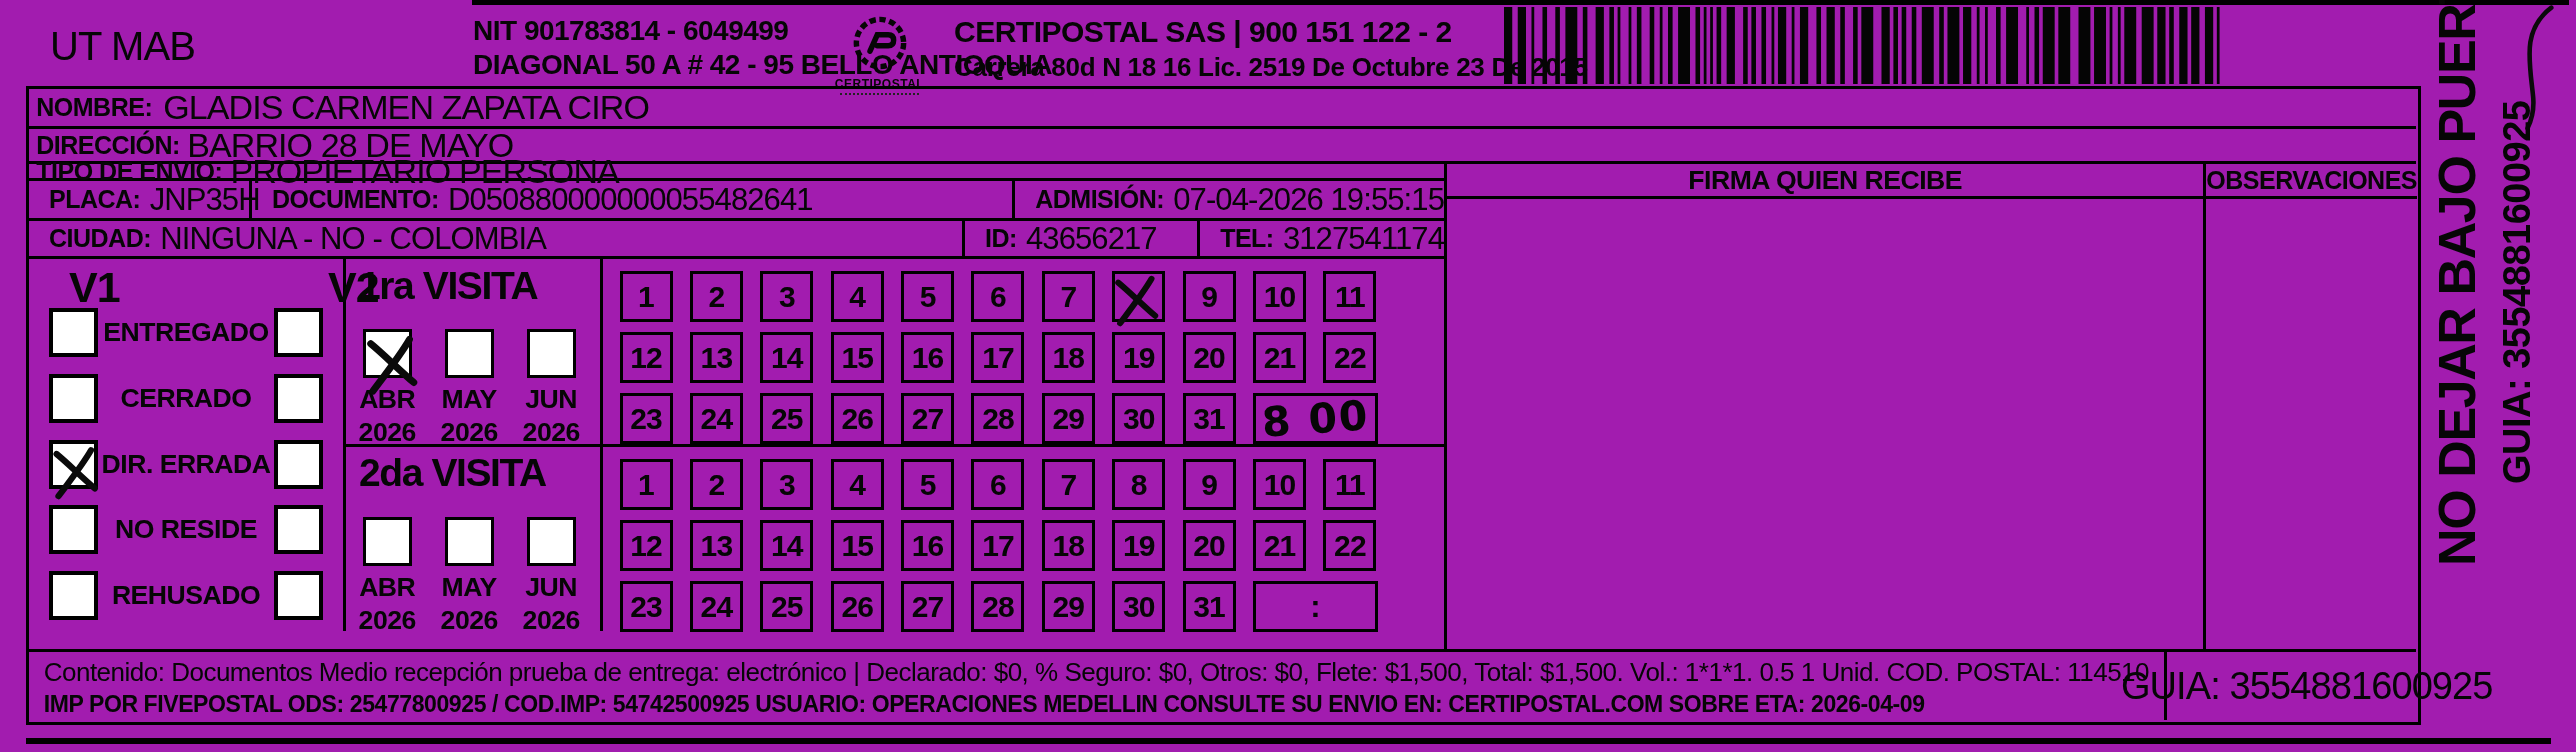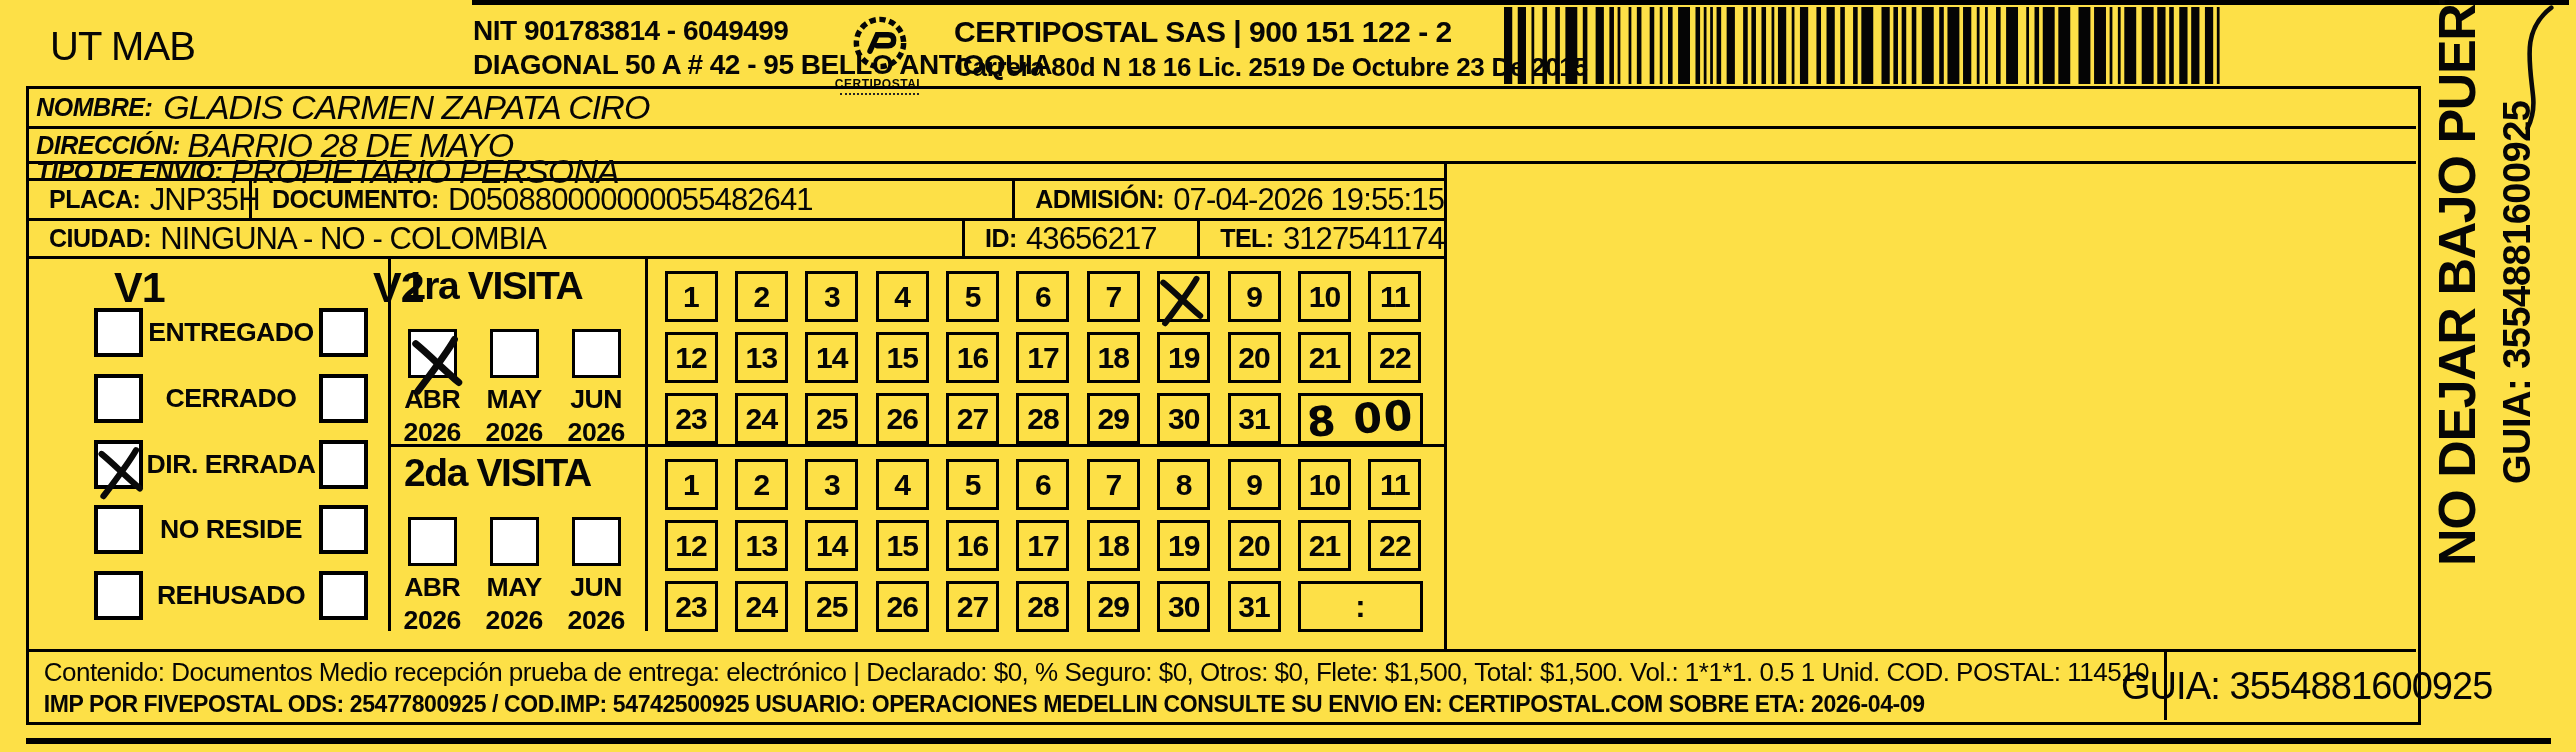--- a/index.html
+++ b/index.html
@@ -1,58 +1,58 @@
 <!DOCTYPE html>
 <html style="font-size:14.7px"><head>
 <meta charset="utf-8">
 <style>
   * { box-sizing: border-box; margin: 0; padding: 0; }
   html,body { background:#ffffff; }
   body { width:2576px; height:753px; position:relative; overflow:hidden;
          font-family:"Liberation Sans", sans-serif; color:#060606; }
-  #page { position:absolute; inset:0; background:#fde047; }
+  #page { position:absolute; inset:0; background:#a21caf; }
 
   
   .client-name { position:absolute; left:50px; top:24px; font-size:40px; letter-spacing:-0.9px; }
   .hdr-nit  { position:absolute; left:473px; top:14.7px; font-size:28px; font-weight:bold; letter-spacing:-0.5px; }
   .hdr-addr { position:absolute; left:473px; top:49px; font-size:28px; font-weight:bold; letter-spacing:-0.5px; }
   .hdr-company  { position:absolute; left:954px; top:14.7px; font-size:30px; font-weight:bold; letter-spacing:-0.5px; }
   .hdr-company2 { position:absolute; left:954px; top:52px; font-size:26px; font-weight:bold; letter-spacing:-0.3px; }
   #logo { position:absolute; left:829px; top:13px; width:101px; text-align:center; }
   #logo .logo-cap { font-size:12px; font-weight:bold; letter-spacing:0.5px; margin-top:0.9px; }
   #logo .logo-micro { width:79px; margin:1.8px auto 0; border-bottom:2.7px dotted #222; height:1.8px; }
   #barcode { position:absolute; left:1504px; top:7.3px; }
   .scan-top-line { position:absolute; left:472px; top:0; width:2097px; height:4.6px; background:#000; }
   .scan-bottom-line { position:absolute; left:26px; top:738px; width:2525px; height:5.5px; background:#000; }
   #pen-squiggle { position:absolute; left:2511px; top:3.7px; }
 
   
   #tbl { position:absolute; left:26px; top:86px; width:2395px; height:639px; border:3.7px solid #000; }
-  .frow { display:flex; align-items:center;font-style:italic; }
+  .frow { display:flex; align-items:center; }
   .lbl { font-weight:bold; font-size:25px; letter-spacing:-0.5px; white-space:nowrap; }
   .val { font-size:34px; letter-spacing:-0.9px; white-space:nowrap; }
 
   .row-nombre    { position:absolute; left:0; top:0;  width:2387px; height:40px; border-bottom:3.7px solid #000; padding-left:7.3px; gap:11px; }
   .row-direccion { position:absolute; left:0; top:40px; width:2387px; height:35px; border-bottom:3.7px solid #000; padding-left:7.3px; gap:7.3px; }
 
   #left-sec { position:absolute; left:0; top:75px; width:1418px; height:485px; border-right:3.7px solid #000; }
   .row-tipo   { height:17px; border-bottom:3.7px solid #000; padding-left:7.3px; gap:8px; }
   .row-placa  { height:40px; border-bottom:3.7px solid #000; display:flex; }
   .row-ciudad { height:38px; border-bottom:3.7px solid #000; display:flex; }
   .cell { display:flex; align-items:center; padding-left:20px; gap:9.2px; }
   .c-placa { width:223px; border-right:3.7px solid #000; }
   .c-doc   { width:770px; border-right:3.7px solid #000; }
   .c-adm   { flex:1; }
   .c-ciudad{ width:978px; border-right:3.7px solid #000; }
   .c-id    { width:245px; border-right:3.7px solid #000; }
   .c-tel   { flex:1; }
   .val-m { font-size:31px; letter-spacing:-0.9px; white-space:nowrap;text-align:center; }
 
   #body-left { display:flex; height:372px; }
-  #v1v2 { width:317px; border-right:3.7px solid #000; position:relative;margin-left:45px; }
+  #v1v2 { width:317px; border-right:3.7px solid #000; position:relative; }
   .vhead { position:absolute; top:3.7px; font-size:43px; font-weight:bold; letter-spacing:-0.9px; }
   #v1-head { left:40px; } #v2-head { left:299px; }
   #status-rows { position:absolute; left:0; right:0; top:49px; bottom:11px; display:flex; flex-direction:column; justify-content:space-between; padding:0 20px; }
   .st-row { display:flex; align-items:center; }
   .cb { width:49px; height:49px; border:4.6px solid #000; position:relative; flex:none; background:#fff; }
   .st-label { flex:1; text-align:center; font-weight:bold; font-size:26.6px; letter-spacing:-0.5px; }
 
   #visits { width:257px; border-right:3.7px solid #000; display:flex; flex-direction:column; }
   .visit { position:relative; flex:1; }
   .visit.first { border-bottom:3.7px solid #000; }
@@ -527,20 +527,30 @@
                 </div>
                 <div class="day time">
                   <span class="time-val">:</span>
                 </div>
               </div>
             </div>
         </div>
       </div>
     </div>
 
+    <div id="right-sec">
+      <div class="col-firma">
+        <div class="col-head">FIRMA QUIEN RECIBE</div>
+        <div style="height:447px;"></div>
+      </div>
+      <div class="col-obs">
+        <div class="col-head">OBSERVACIONES</div>
+        <div style="height:447px;"></div>
+      </div>
+    </div>
 
     <div id="bottom-row">
       <div class="bx-content">
         <div class="f1">Contenido: Documentos Medio recepción prueba de entrega: electrónico | Declarado: $0, % Seguro: $0, Otros: $0, Flete: $1,500, Total: $1,500. Vol.: 1*1*1. 0.5  1 Unid. COD. POSTAL: 114510</div>
         <div class="f2">IMP POR FIVEPOSTAL ODS: 25477800925 / COD.IMP: 54742500925 USUARIO: OPERACIONES MEDELLIN CONSULTE SU ENVIO EN: CERTIPOSTAL.COM SOBRE ETA: 2026-04-09</div>
       </div>
       <div class="bx-guia">GUIA: 3554881600925</div>
     </div>
   </div>
 

